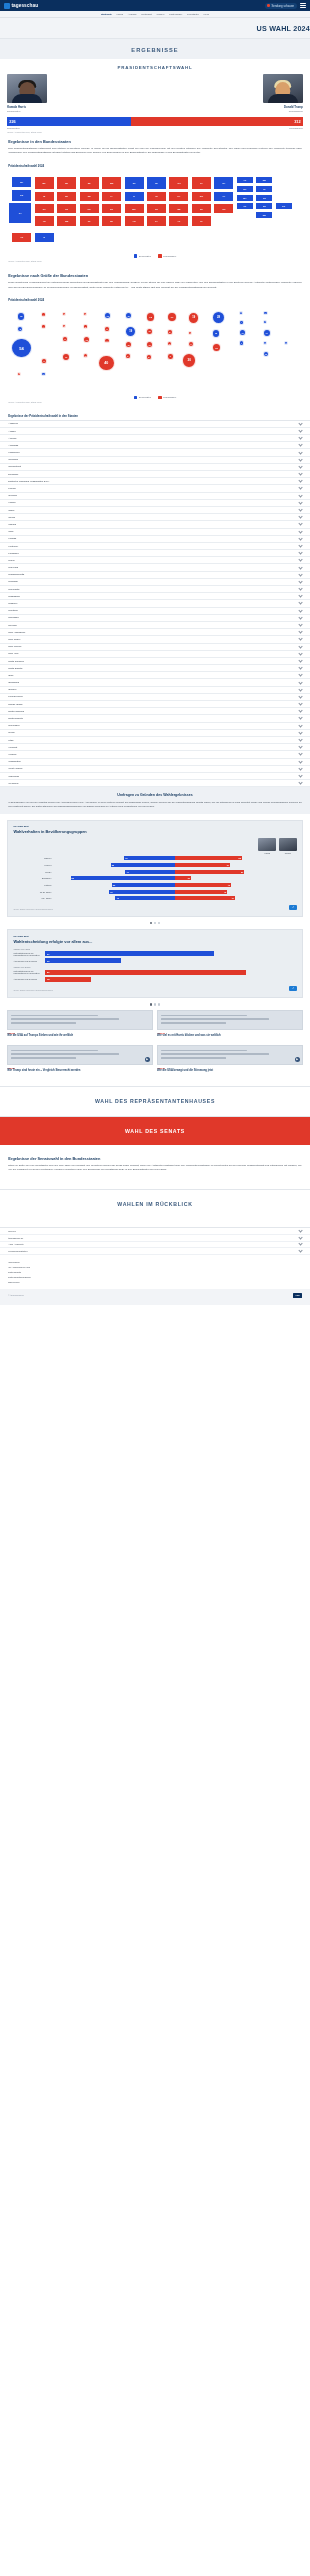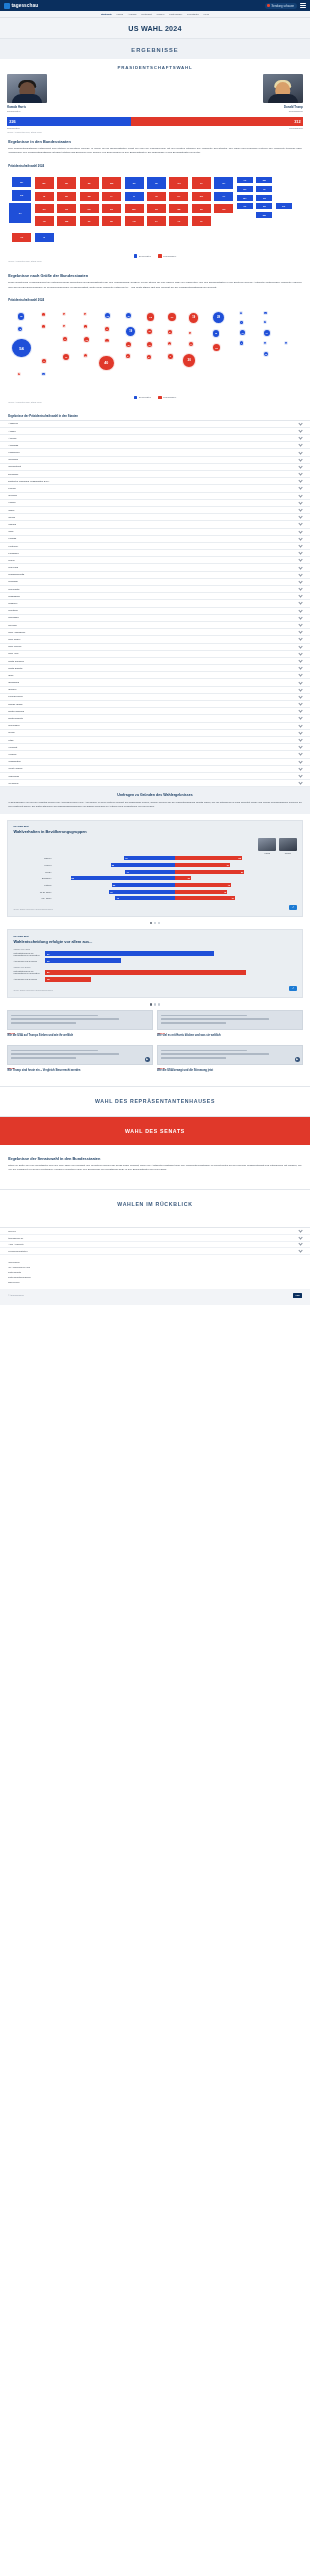--- a/index.html
+++ b/index.html
@@ -40,21 +40,21 @@
   
   .navrow {
     height:6.7px; background:#f2f4f7; border-bottom:0.5px solid #dfe3e8;
     display:flex; align-items:center; justify-content:center; gap:4.7px;
   }
   .navrow span { font-size:2.4px; color:#5b6572; }
   .navrow span.active { color:#0a2f5e; font-weight:bold; }
 
   
   .hero {
-    background:#f2f4f7; padding:6.2px 0 5.2px; text-align:center;
+    background:#f2f4f7; padding:6.2px 0 5.2px; text-align:right;
     border-bottom:0.5px solid #e2e6eb;
   }
   .hero h1 { margin:0; font-size:7.2px; letter-spacing:0.2px; color:#16395f; font-weight:bold; }
 
   
   .band {
     background:#eef1f5; text-align:center; padding:7.2px 0 6.2px;
   }
   .band h2 { margin:0; font-size:5.7px; letter-spacing:1px; color:#3b5a7d; font-weight:bold; }
 

